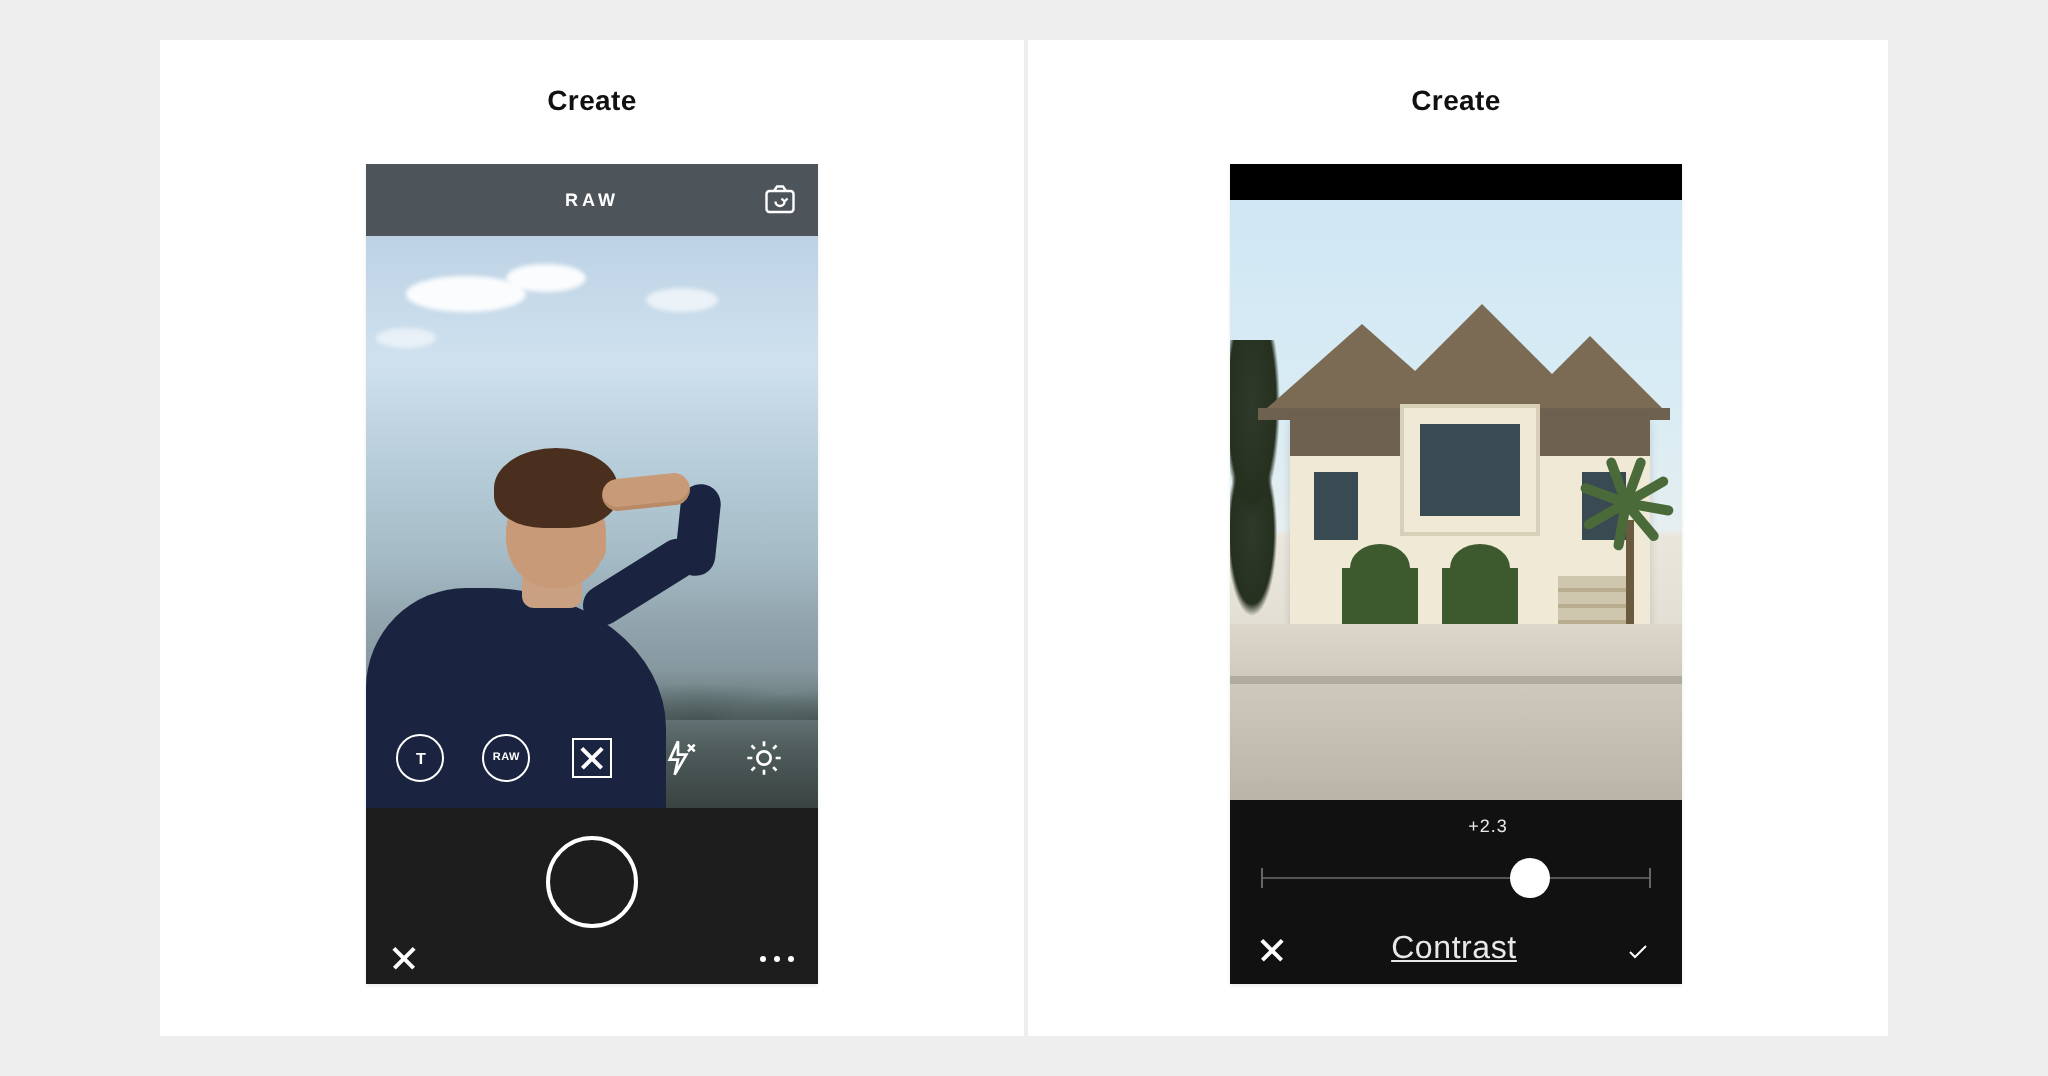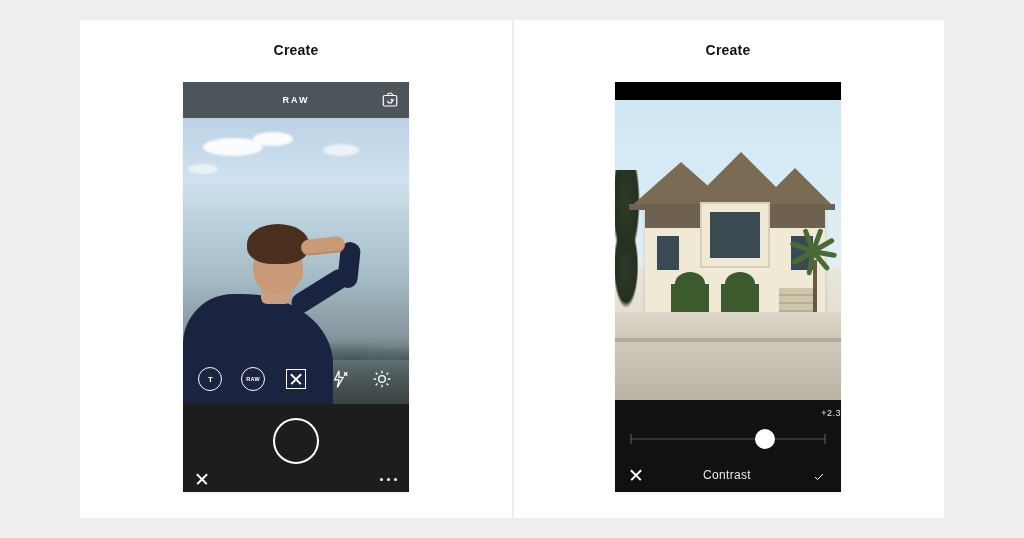--- a/index.html
+++ b/index.html
@@ -231,39 +231,39 @@
   
   .ltree{ position:absolute; left:-6px; bottom:70px; width:34px; height:160px;
     background: radial-gradient(20px 80px at 50% 20%, #2f3a2a, #25301f 60%, transparent 70%),
                 radial-gradient(18px 60px at 50% 60%, #2f3a2a, #25301f 60%, transparent 70%);
   }
 
   .edit-panel {
     position:absolute; left:0; right:0; bottom:0; height:92px; background:#111;
   }
   .value-label {
-    position:absolute; left:0; right:0; top:8px; text-align:right;
+    position:absolute; left:0; right:0; top:8px; text-align:center;
     color:#eaeaea; font-size:9px; letter-spacing:.5px;padding-left:32px;
   }
   .slider {
     position:absolute; left:16px; right:16px; top:26px; height:26px;
   }
   .track { position:absolute; left:0; right:0; top:50%; height:1px; background:#555; transform:translateY(-50%);}
   .tick  { position:absolute; top:50%; width:1px; height:10px; background:#666; transform:translate(-50%,-50%);}
   .tickL{ left:0;} .tickR{ left:100%;}
   .knob {
     position:absolute; top:50%; width:20px; height:20px; background:#fff; border-radius:50%;
     transform:translate(-50%,-50%);
   }
   .edit-bottom {
     position:absolute; left:0; right:0; bottom:0; height:34px;
     display:flex; align-items:center; justify-content:space-between;
     padding:0 14px;
   }
-  .param-label { color:#e8e8e8; font-size:12px; letter-spacing:.3px;}
+  .param-label { color:#e8e8e8; font-size:16px; letter-spacing:.3px;text-decoration:underline;}
   .check { width:16px; height:12px;}
 </style>
 </head>
 <body>
 
 <div class="stage">
   <div class="divider"></div>
 
   <div class="col">
     <div class="col-title">Create</div>

